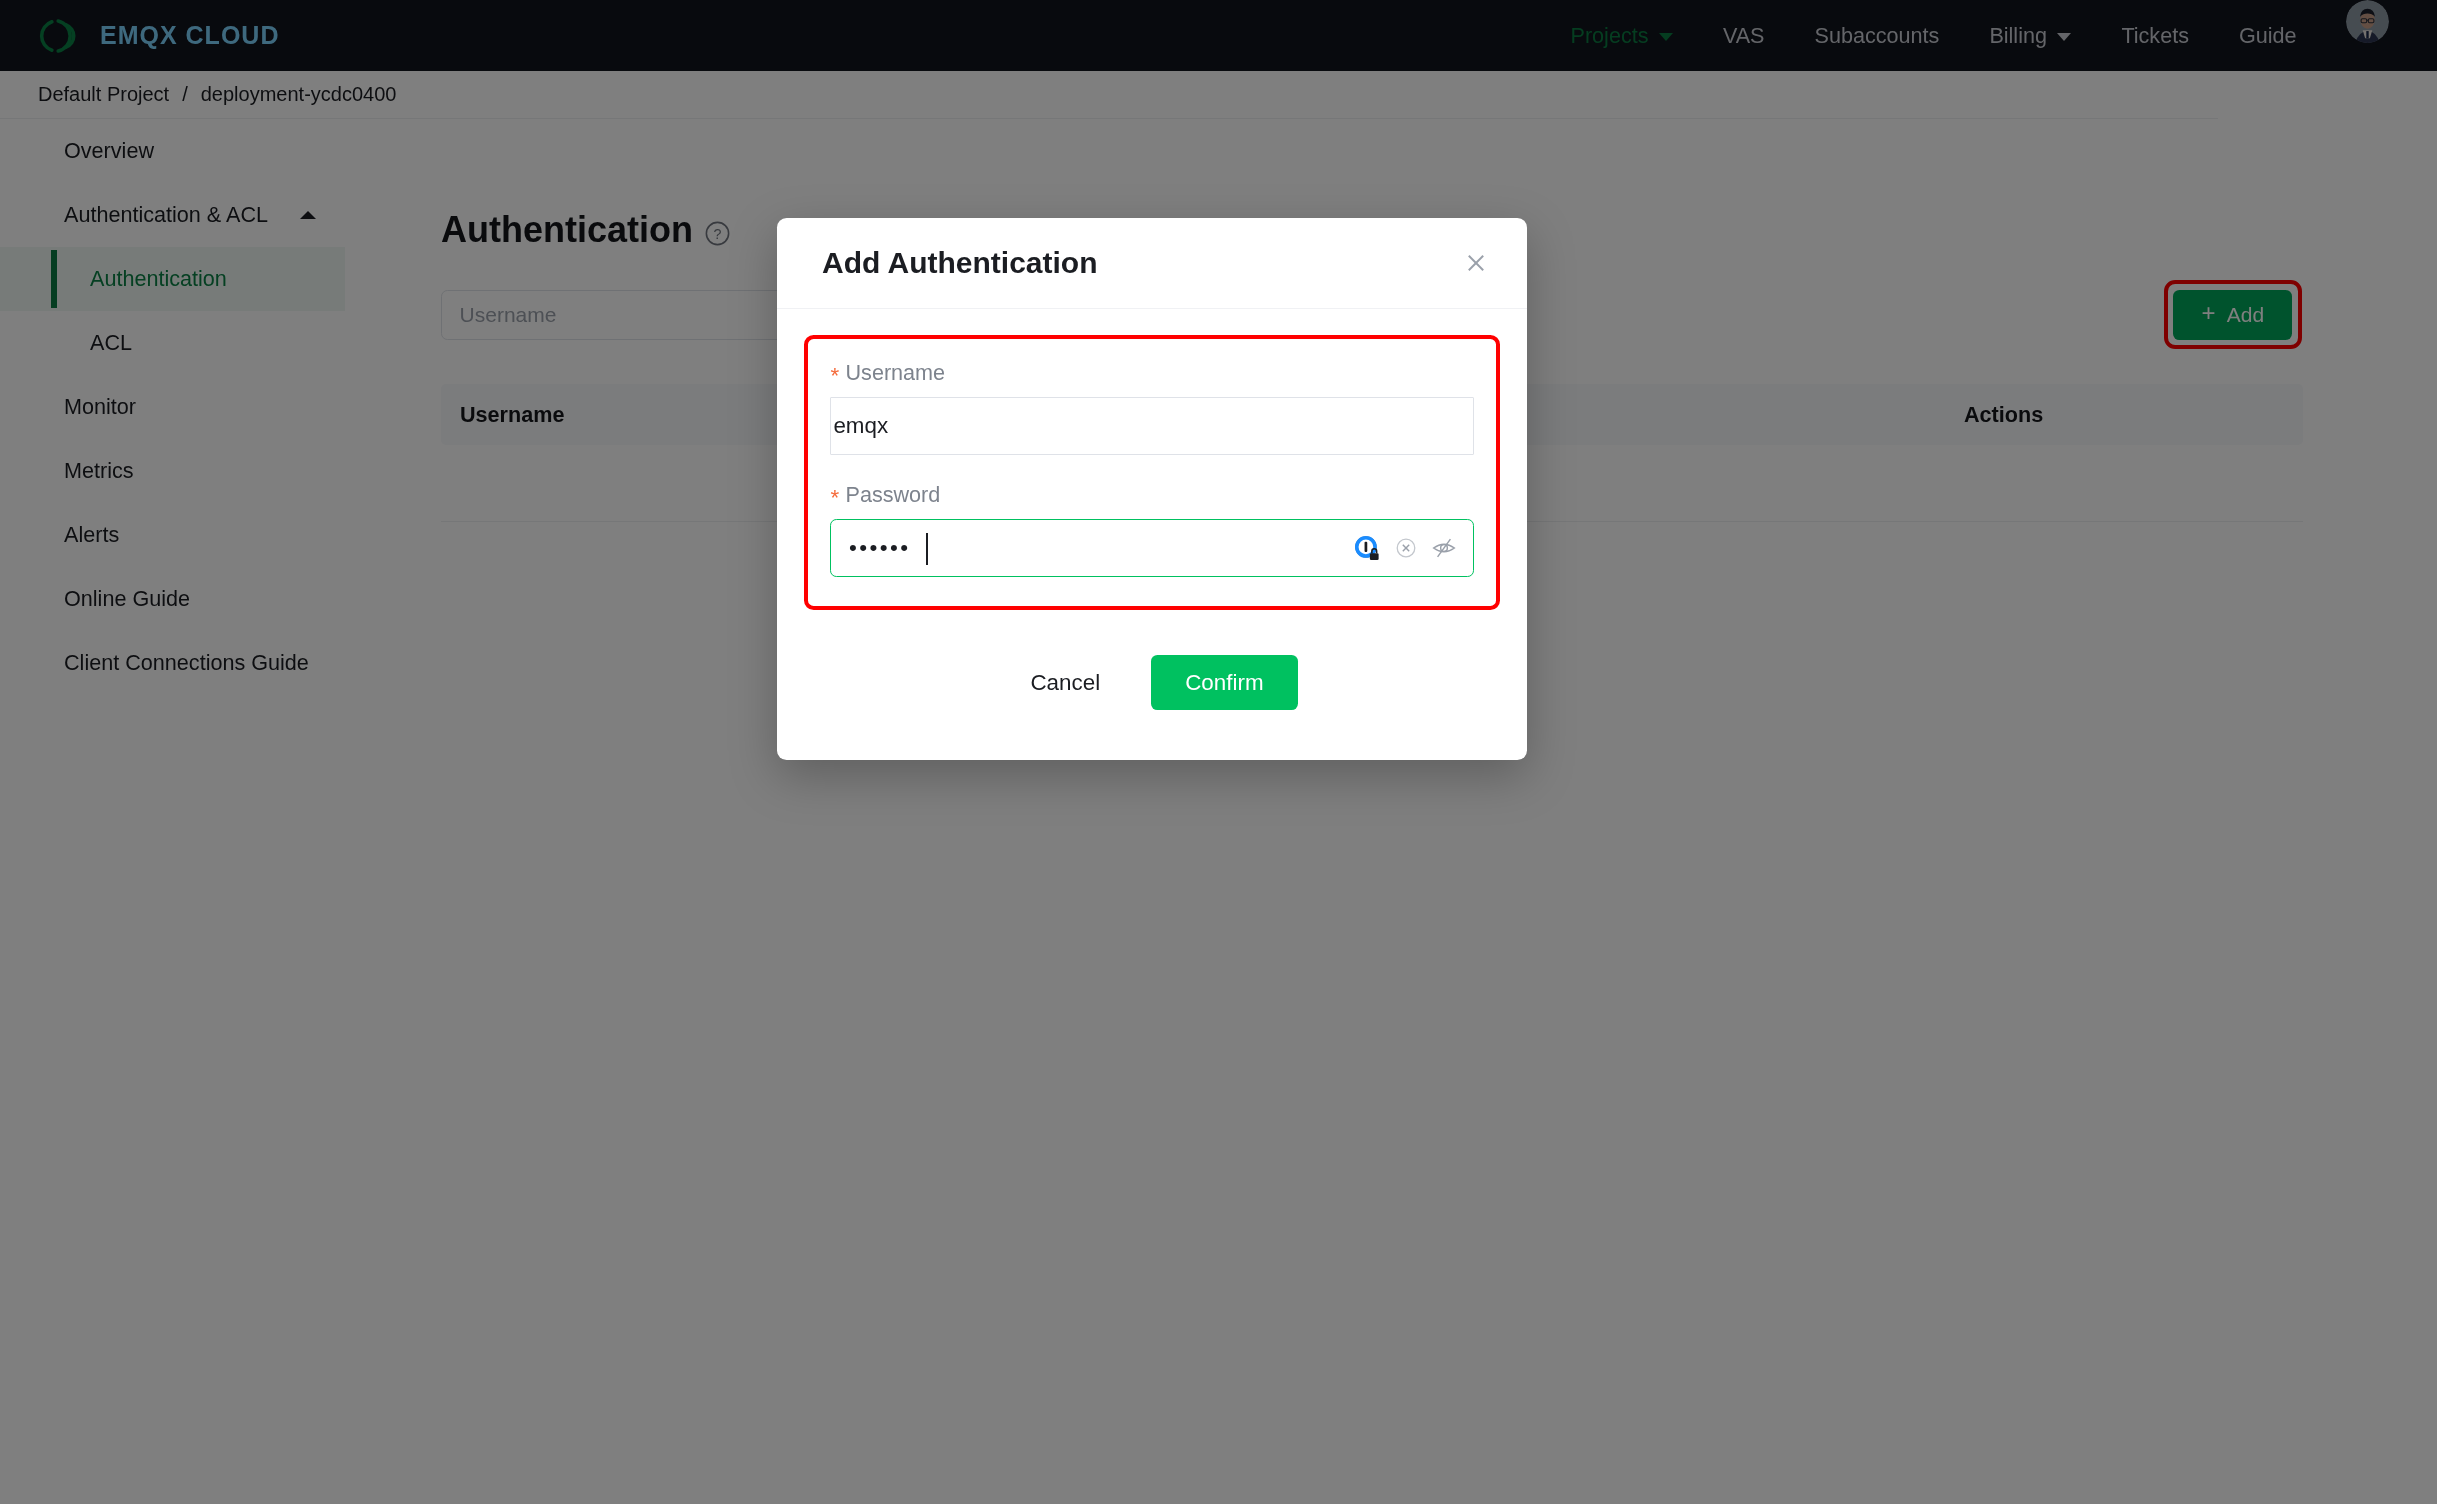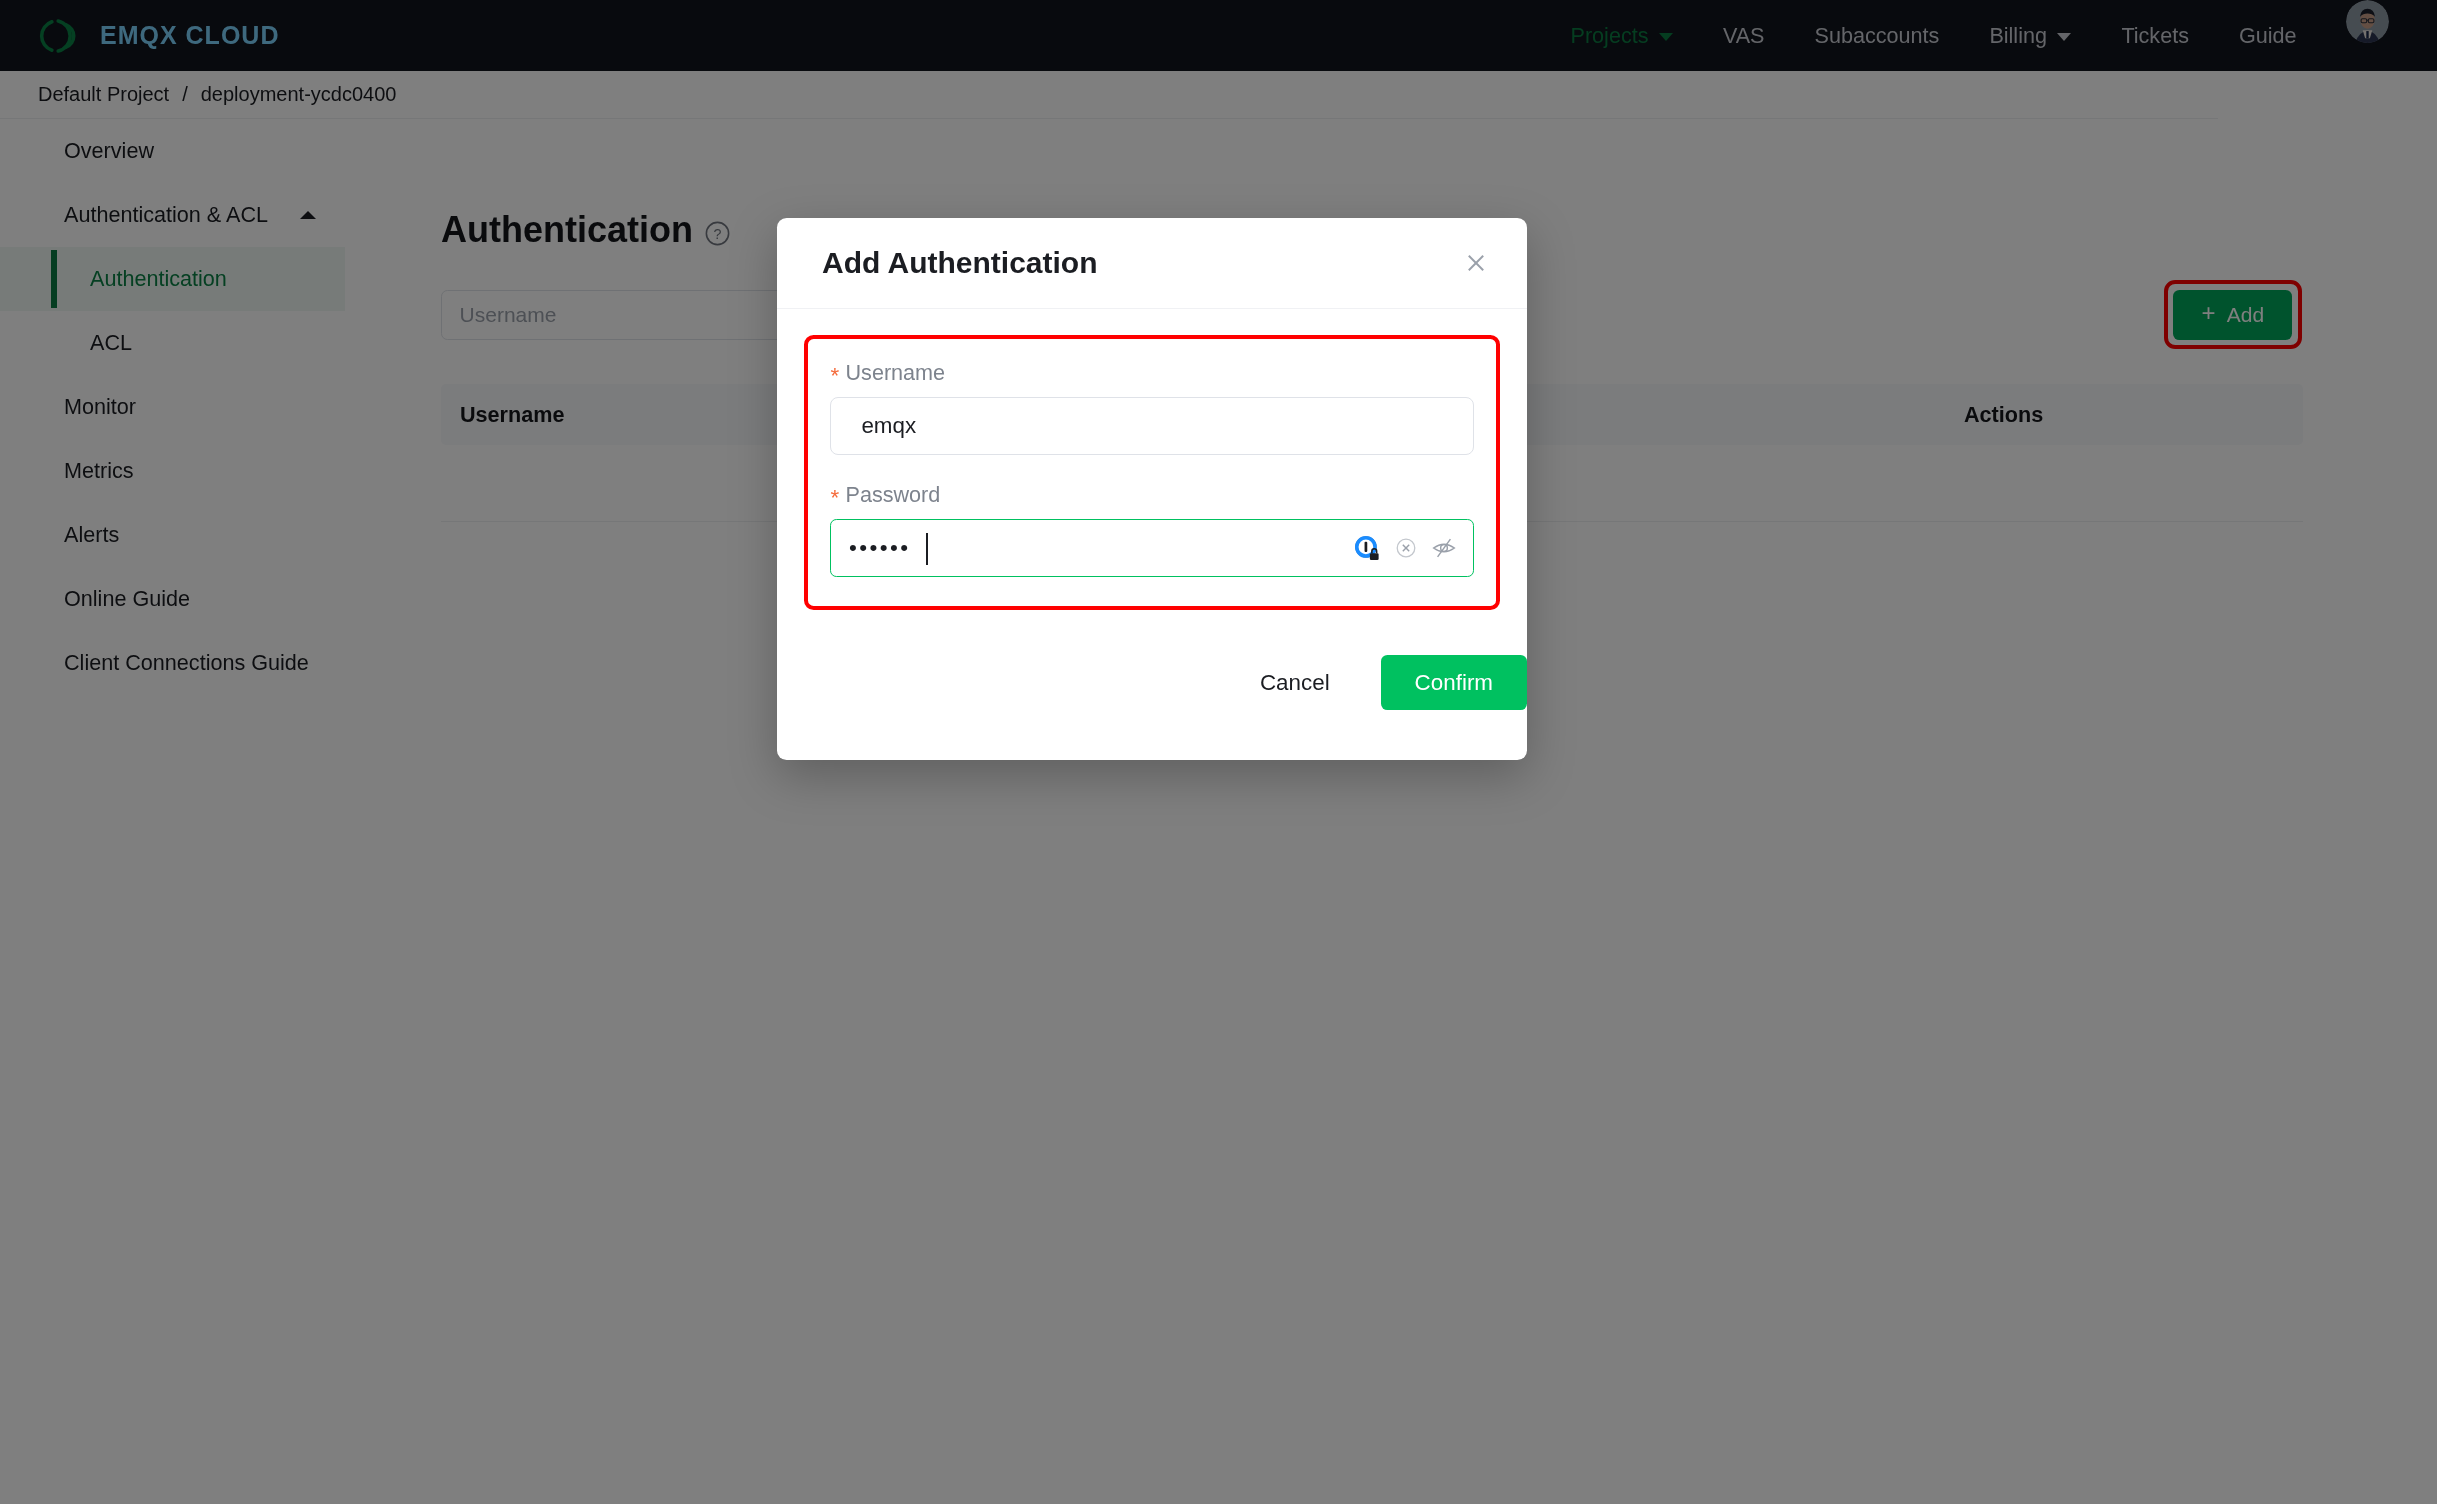--- a/index.html
+++ b/index.html
@@ -249,22 +249,22 @@
   .field-label {
     font-size: 21.6px;
     color: #7d838d;
     margin-bottom: 11.2px;
     display: flex; align-items: baseline; gap: 6.4px;
   }
   .req-star { color: #f56c3c; font-size: 22.4px; position: relative; top: 3.2px; }
   .text-input {
     width: 100%; height: 58px;
     border: 0.8px solid #dfe2e8;
-    border-radius: 8px;
-    padding: 0 30px;
+    border-radius: 1px;
+    padding: 0 2px;
     font-size: 22.4px;
     color: #1b1d22;
     font-family: "Liberation Sans", sans-serif;
     outline: none;
     background: #fff;
   }
   .text-input::placeholder { color: #9aa0aa; }
   .pwd-wrap {
     position: relative;
     width: 100%; height: 58px;
@@ -289,21 +289,21 @@
     width: 1.6px; height: 32px;
     background: #1b1d22;
   }
   .pwd-icons {
     display: flex; align-items: center; gap: 13px;
     padding-right: 16px;
   }
   .pwd-icons .ic { cursor: pointer; display:flex; }
 
   .modal-footer {
-    display: flex; align-items: center; justify-content: flex-end;
+    display: flex; align-items: center; justify-content: center;
     gap: 27px;
     padding: 45px 0 50px 0;
   }
   .btn-cancel {
     background: transparent; border: none;
     font-size: 22.4px; color: #1b1d22;
     font-family: "Liberation Sans", sans-serif;
     padding: 13px 24px;
     cursor: pointer;
   }

